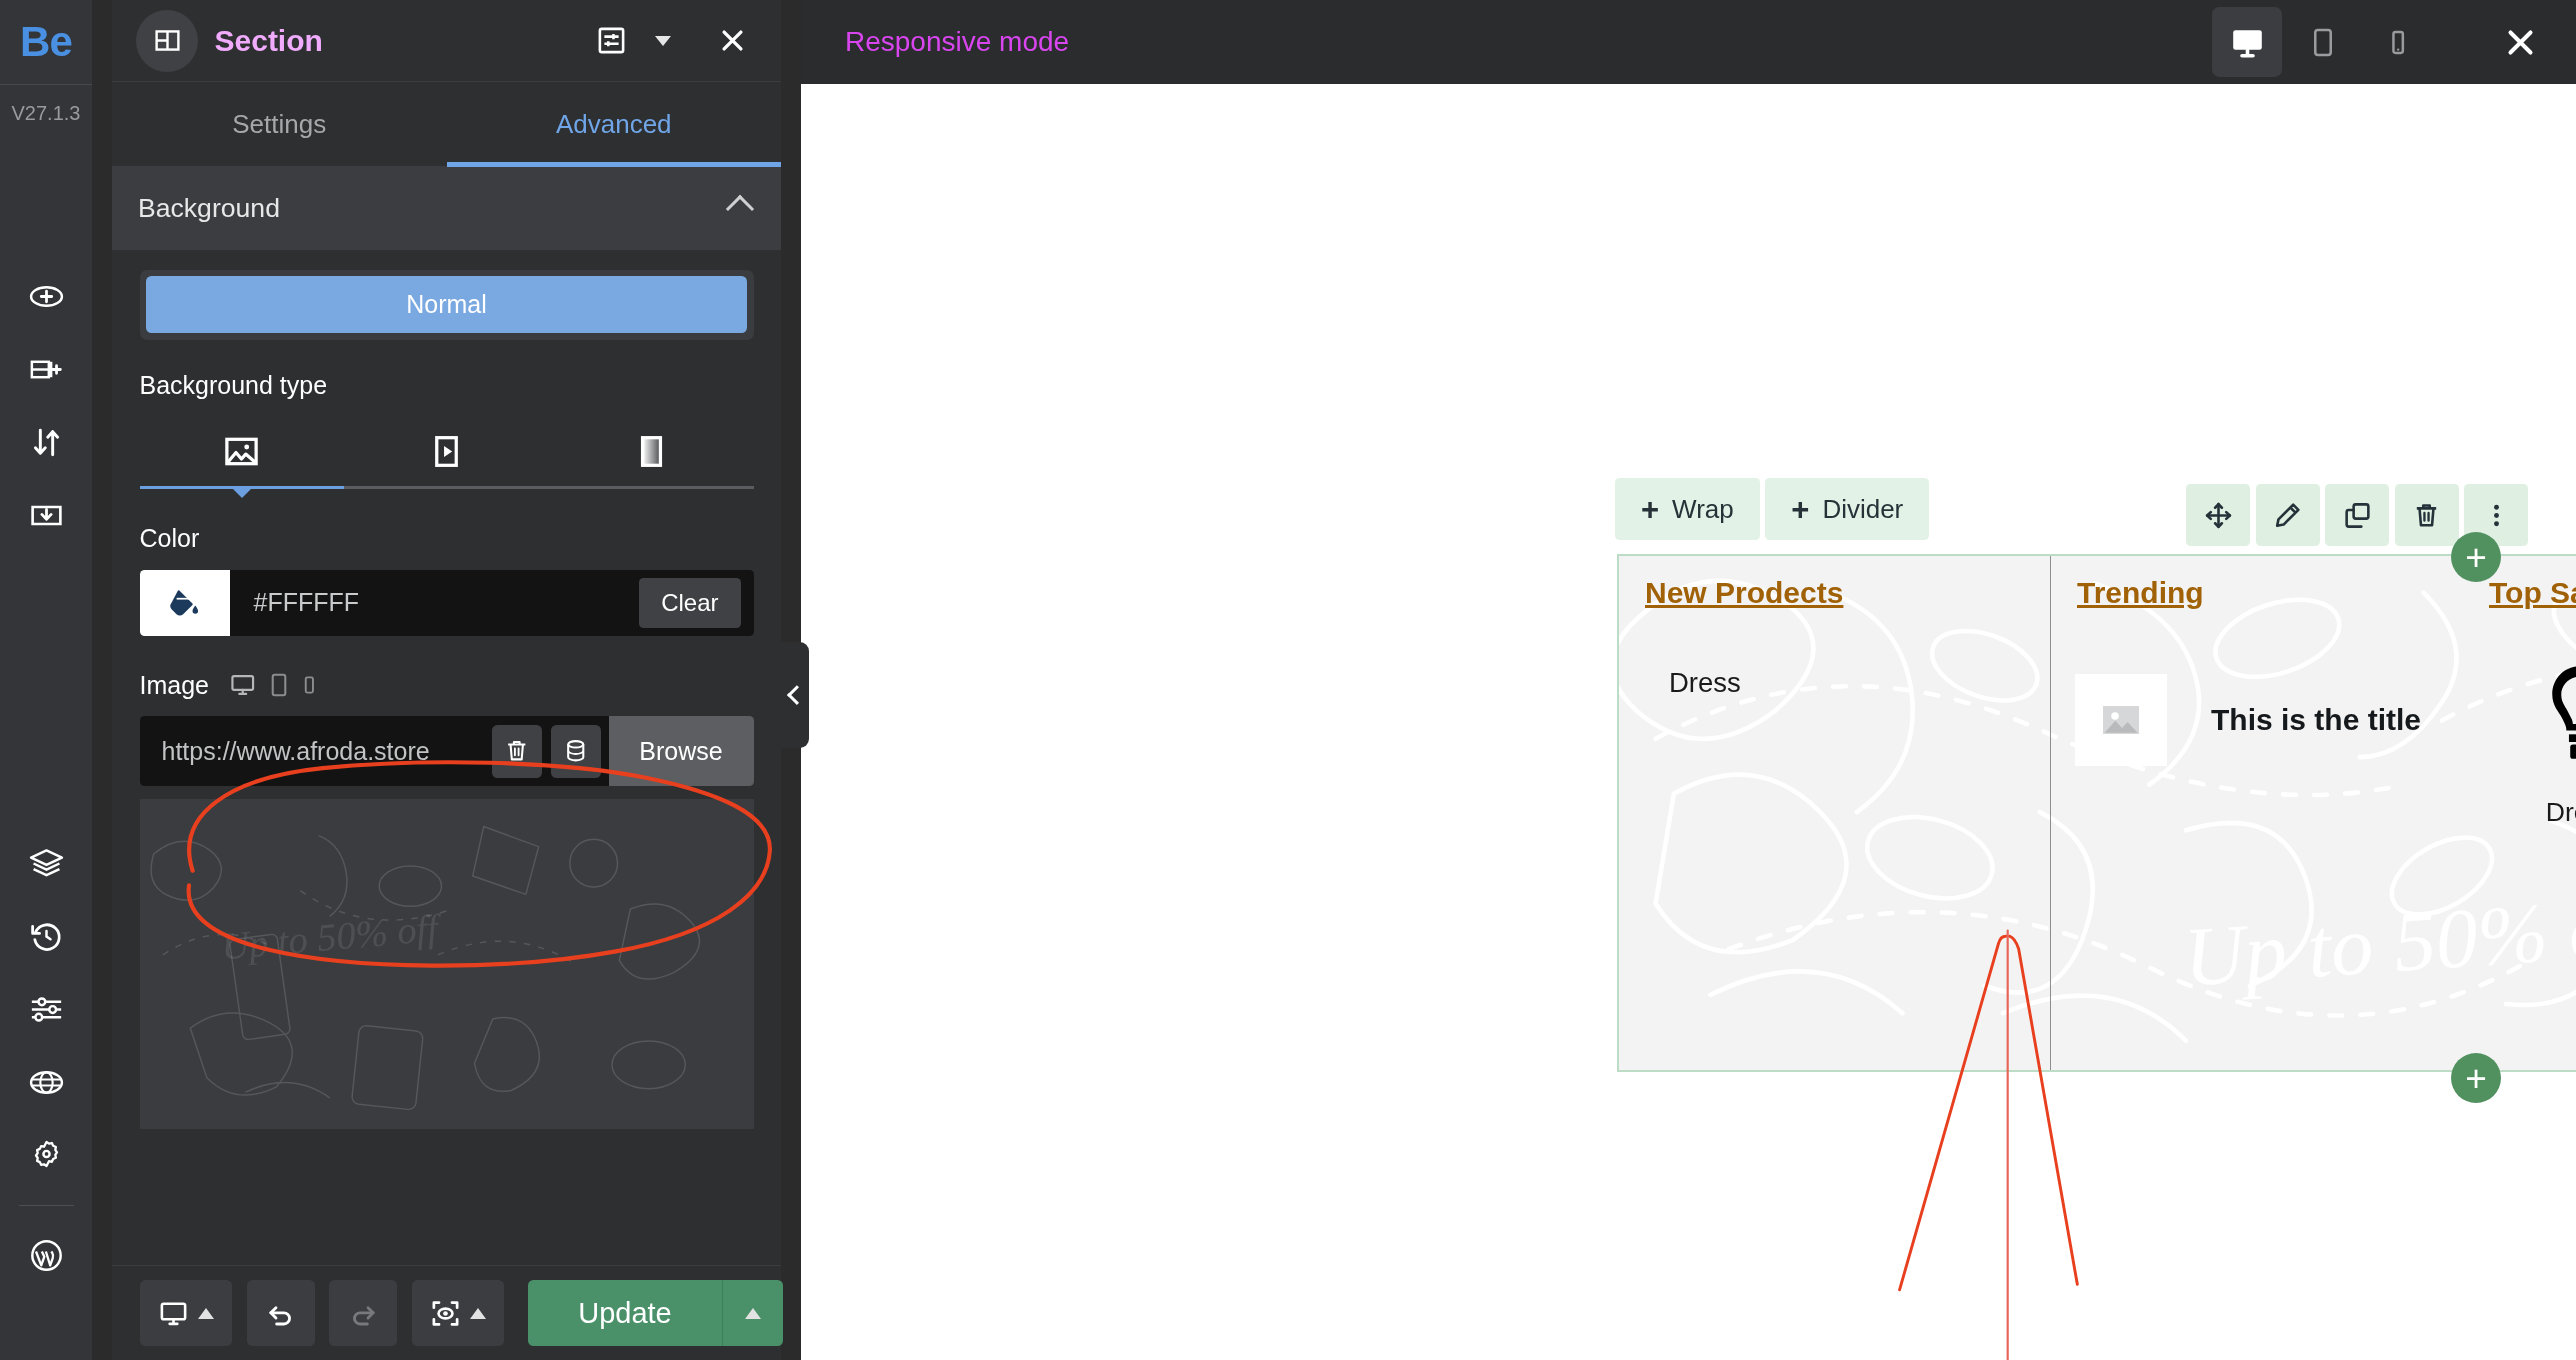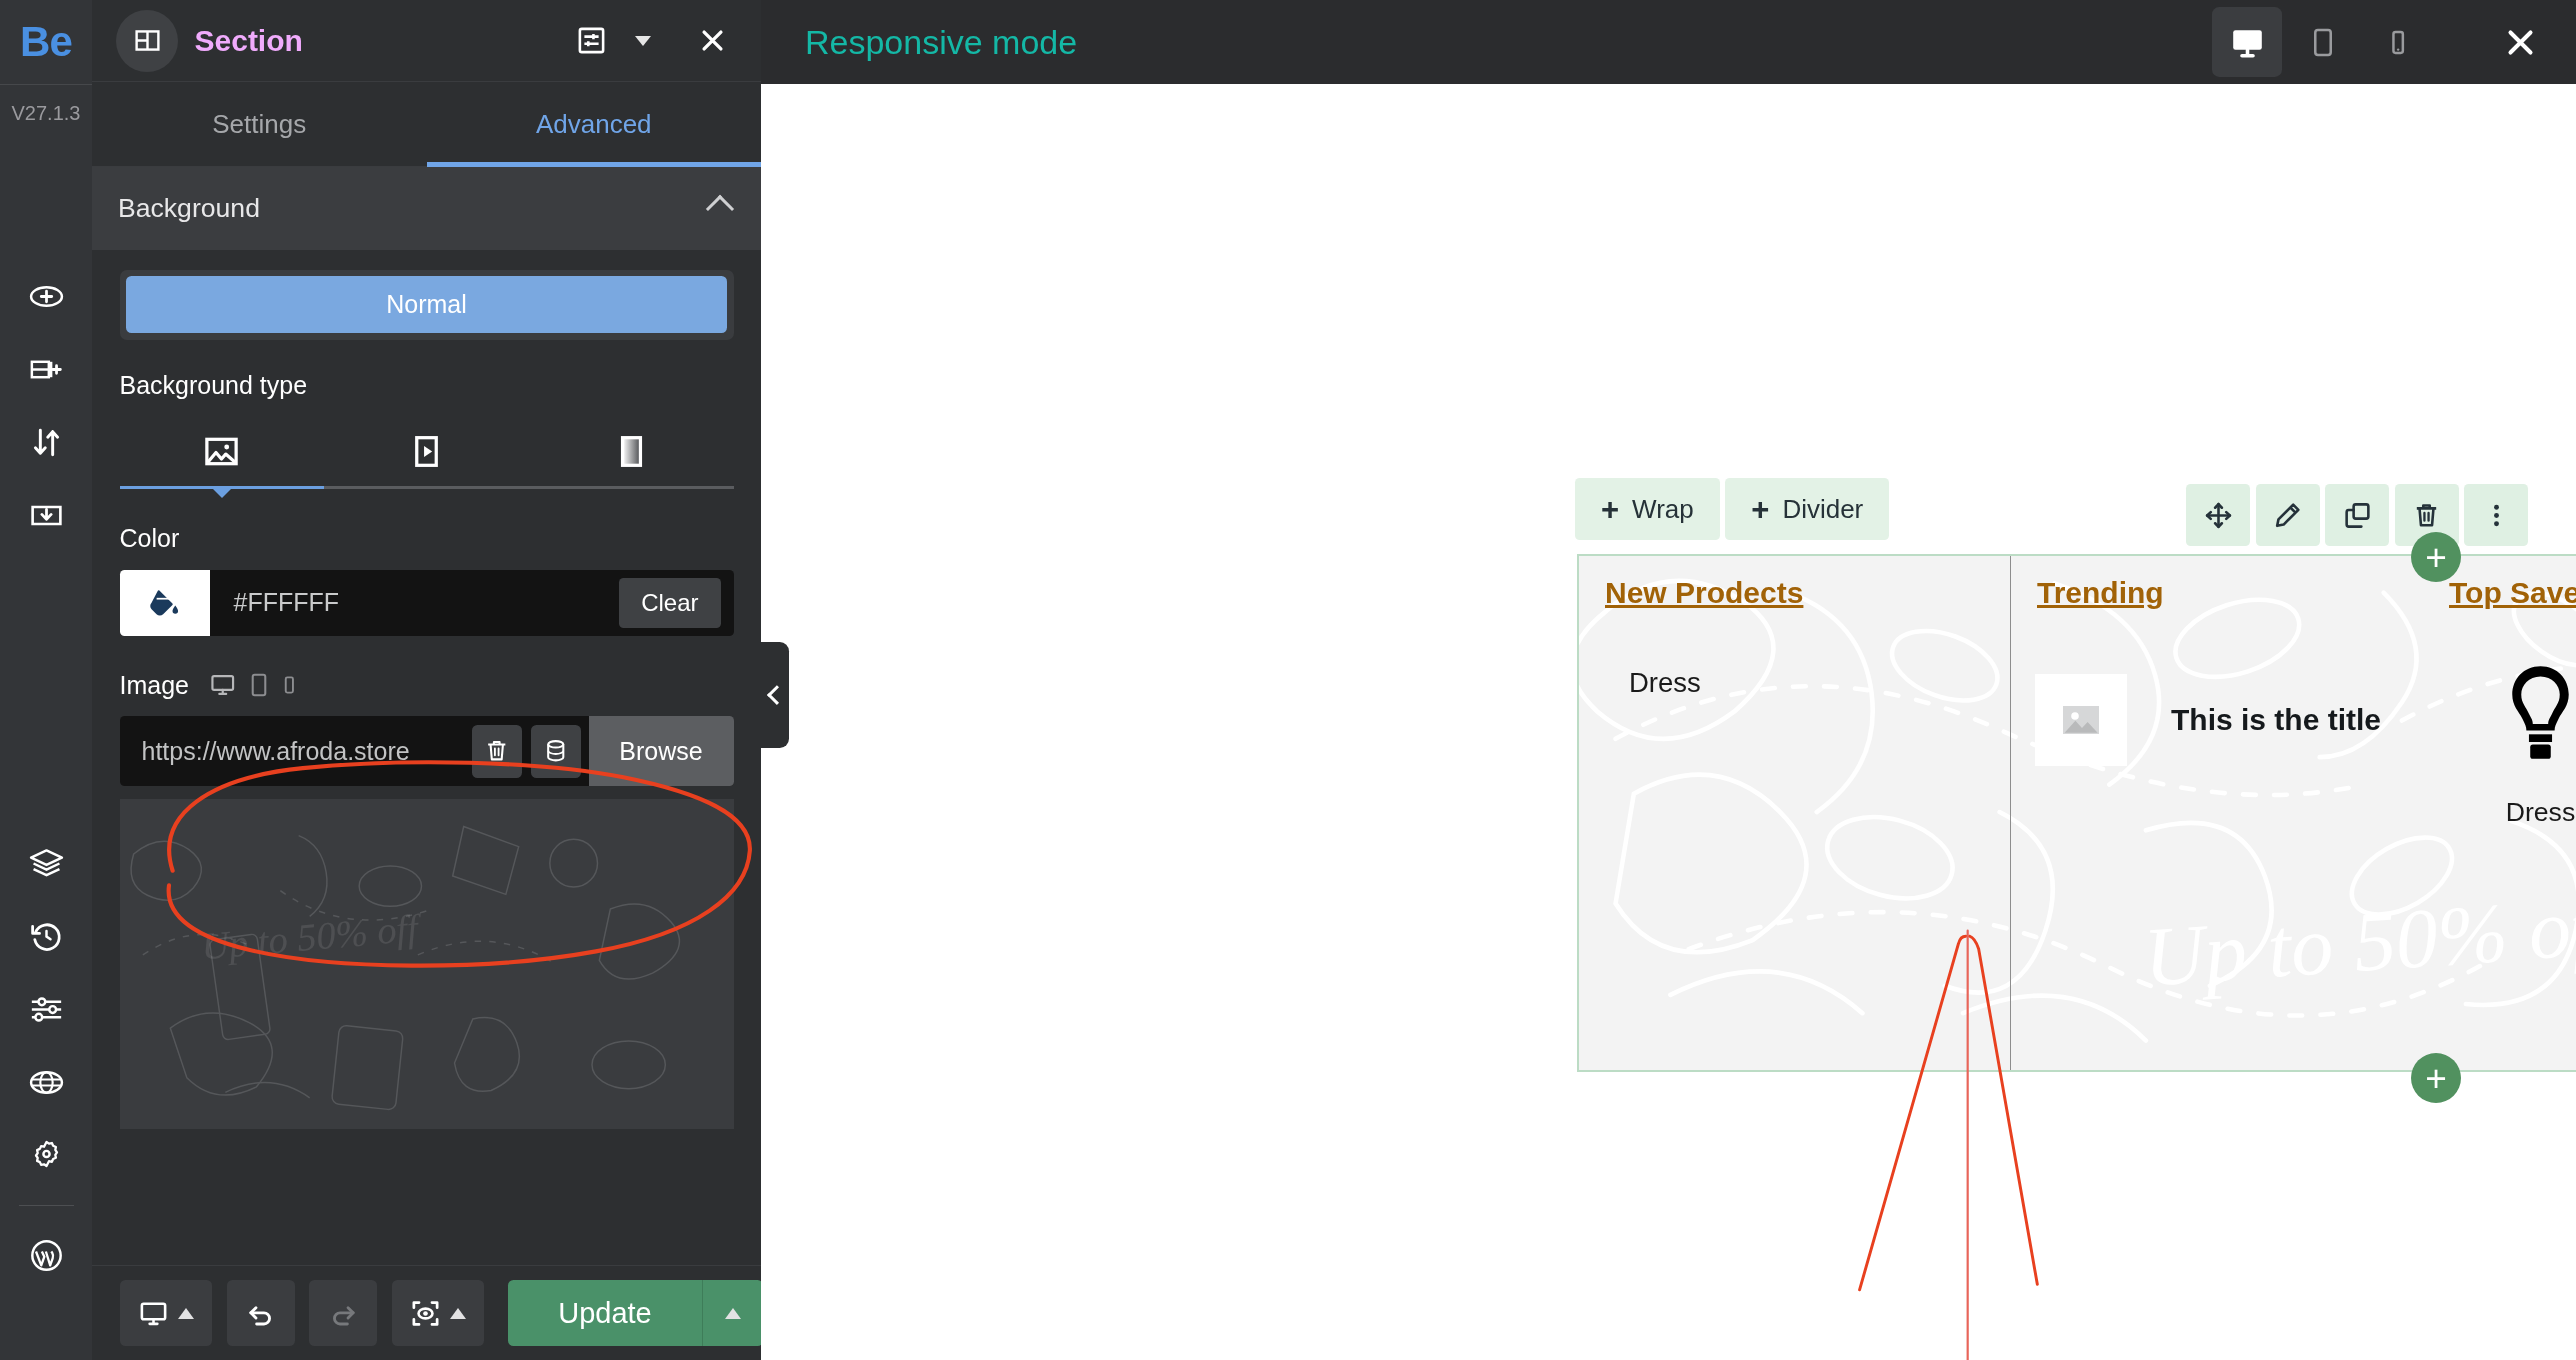--- a/index.html
+++ b/index.html
@@ -2,21 +2,21 @@
 <html style="font-size:14.7px"><head>
 <meta charset="utf-8">
 <style>
   * { box-sizing: border-box; margin: 0; padding: 0; }
   html, body {
     width: 2576px; height: 1360px;
     overflow: hidden;
     font-family: "Liberation Sans", sans-serif;
     background: #2b2b2b;
   }
-  .app { position: relative; width: 2576px; height: 1360px; display: flex; }
+  .app { position: relative; width: 2576px; height: 1360px; display: flex; gap: 20px; }
 
   
   .rail {
     width: 92px; height: 1360px; background: #333538;
     display: flex; flex-direction: column; align-items: center;
     flex: 0 0 92px;
   }
   .rail-logo {
     height: 84px; width: 100%; display: flex; align-items: center; justify-content: center;
     font-size: 42px; font-weight: bold; color: #4a90e2; letter-spacing: -0.9px;
@@ -171,21 +171,21 @@
     justify-content: center; cursor: pointer; z-index: 20;
   }
   .collapse-handle .cv { width: 13.8px; height: 13.8px; border-left: 3.7px solid #fff; border-bottom: 3.7px solid #fff;
                          transform: rotate(45deg); margin-left: 4.6px; }
 
   
   .main { flex: 1; height: 1360px; display: flex; flex-direction: column; background: #fff; }
   .main-head {
     height: 84px; background: #2b2c2e; display: flex; align-items: center; padding: 0 24px; flex: 0 0 84px;
   }
-  .resp-label { color: #14b8a6; font-size: 34px; margin-left: 20px; flex: 1; }
+  .resp-label { color: #d946ef; font-size: 28px; margin-left: 20px; flex: 1; }
   .dev-tabs { display: flex; align-items: center; gap: 5.5px; margin-right: 55px; }
   .dev-tab {
     width: 70px; height: 70px; border-radius: 7.3px; display: flex; align-items: center;
     justify-content: center; cursor: pointer;
   }
   .dev-tab.active { background: #3b3d40; }
   .main-close { width: 64px; height: 64px; display: flex; align-items: center; justify-content: center; cursor: pointer; }
 
   .canvas { flex: 1; background: #fff; position: relative; overflow: hidden; }
 

